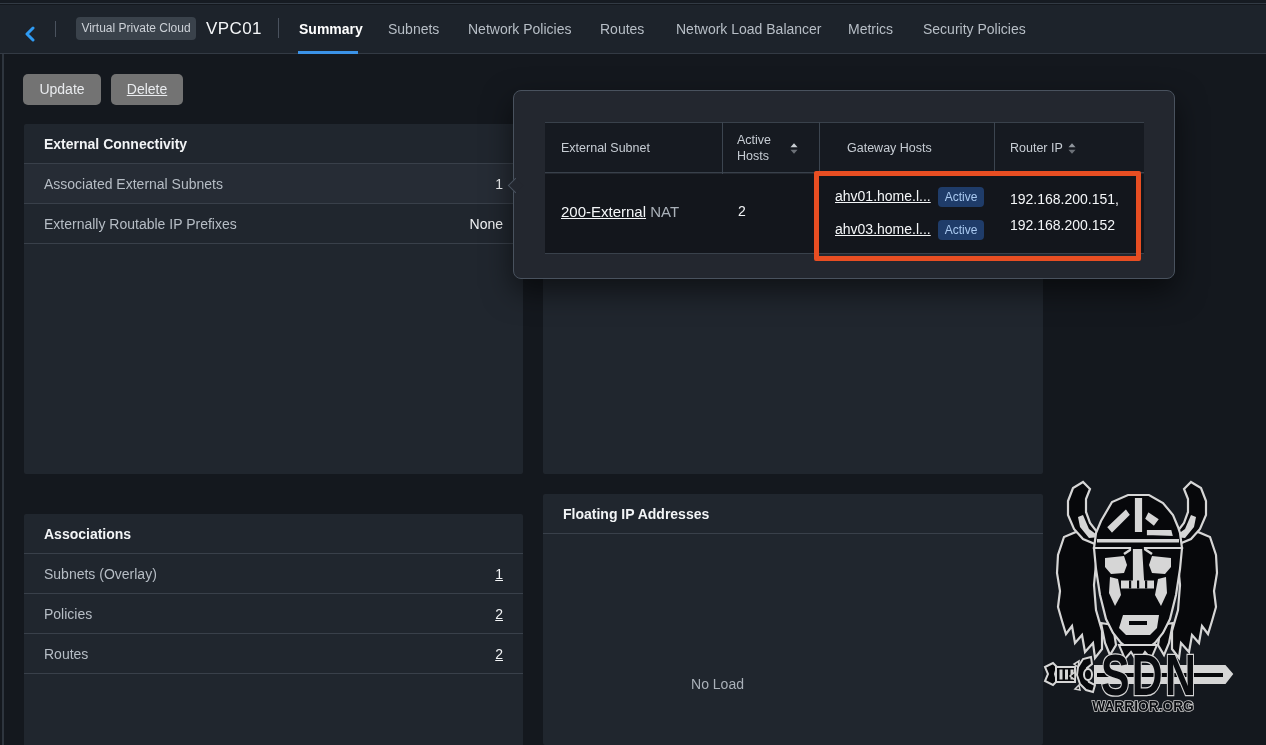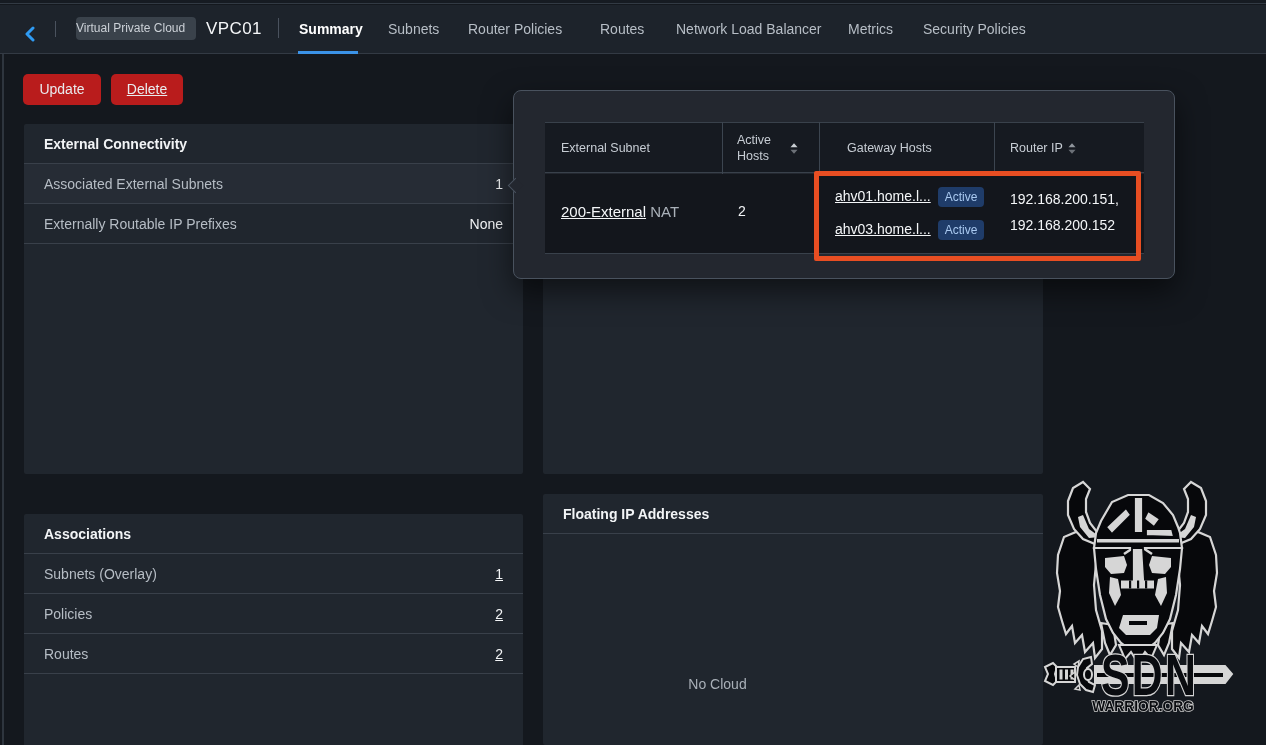--- a/index.html
+++ b/index.html
@@ -4,27 +4,27 @@
 <style>
 * { margin:0; padding:0; box-sizing:border-box; }
 html,body { width:1266px; height:745px; overflow:hidden; background:#14181e; font-family:"Liberation Sans", sans-serif; }
 #stage { position:relative; width:1266px; height:745px; background:#14181e; }
 
 #topstrip { position:absolute; left:0; top:0; width:1266px; height:4px; background:#161b22; border-bottom:1px solid #323a44; }
 #nav { position:absolute; left:0; top:5px; width:1266px; height:49px; background:#1d232b; border-bottom:1px solid #333a44; }
 #leftline { position:absolute; left:2px; top:54px; width:2px; height:691px; background:#2e353e; }
 .navdiv { position:absolute; width:1px; background:#4a525e; }
 #backarrow { position:absolute; left:23px; top:16px; width:14px; height:18px; }
-#crumbbadge { position:absolute; left:76px; top:12px; width:120px; height:23px; background:#3a424b; border-radius:4px; color:#ccd1d7; font-size:12px; line-height:23px; text-align:left; }
+#crumbbadge { position:absolute; left:76px; top:12px; width:120px; height:23px; background:#3a424b; border-radius:4px; color:#ccd1d7; font-size:12px; line-height:23px; text-align:center; }
 #vpctitle { position:absolute; left:206px; top:14px; color:#f4f6f8; font-size:17px; letter-spacing:.4px; }
 .tab { position:absolute; top:16px; font-size:14px; color:#b7bec6; white-space:nowrap; }
 .tab.active { color:#ffffff; font-weight:bold; }
 #tabline { position:absolute; left:298px; top:46px; width:60px; height:3px; background:#3b93e8; }
 
-.btn { position:absolute; top:74px; height:31px; background:#b91c1c; border-radius:5px; color:#e9ebee; font-size:14px; text-align:center; line-height:31px; }
+.btn { position:absolute; top:74px; height:31px; background:#737373; border-radius:5px; color:#e9ebee; font-size:14px; text-align:center; line-height:31px; }
 
 .card { position:absolute; background:#20262e; border-radius:2px; }
 .cardhead { height:40px; line-height:40px; padding-left:20px; color:#f2f4f6; font-size:14px; font-weight:bold; border-bottom:1px solid #39404a; }
 .row { height:40px; line-height:40px; padding:0 20px; color:#b6bdc5; font-size:14px; border-bottom:1px solid #39404a; position:relative; }
 .row .val { position:absolute; right:20px; top:0; color:#f2f4f6; }
 .row .val u { text-decoration:underline; }
 #noData { position:absolute; left:660px; top:676px; width:115px; text-align:center; color:#a9b0b8; font-size:14px; }
 
 #pop { position:absolute; left:513px; top:90px; width:662px; height:189px; background:#23272f; border:1px solid #49525e; border-radius:8px; box-shadow:0 12px 30px rgba(0,0,0,.55); }
 #poparrow { position:absolute; left:510px; top:180px; width:11px; height:11px; background:#23272f; border-left:1px solid #49525e; border-bottom:1px solid #49525e; transform:rotate(45deg); }
@@ -46,21 +46,21 @@
   <div id="nav">
     <svg id="backarrow" style="width:12px;height:16px;left:24px;top:21px;" viewBox="0 0 12 16">
         <path d="M9 2 L3 8 L9 14" fill="none" stroke="#2f9bf3" stroke-width="3" stroke-linecap="round" stroke-linejoin="round"></path>
       </svg>
     <div class="navdiv" style="left:55px;top:16px;height:16px;"></div>
     <div id="crumbbadge">Virtual Private Cloud</div>
     <div id="vpctitle">VPC01</div>
     <div class="navdiv" style="left:278px;top:13px;height:20px;"></div>
     <div class="tab active" style="left:299px;">Summary</div>
     <div class="tab" style="left:388px;">Subnets</div>
-    <div class="tab" style="left:468px;">Router Policies</div>
+    <div class="tab" style="left:468px;">Network Policies</div>
     <div class="tab" style="left:600px;">Routes</div>
     <div class="tab" style="left:676px;">Network Load Balancer</div>
     <div class="tab" style="left:848px;">Metrics</div>
     <div class="tab" style="left:923px;">Security Policies</div>
     <div id="tabline"></div>
   </div>
   <div id="leftline"></div>
 
   <div class="btn" style="left:23px;width:78px;">Update</div>
   <div class="btn" style="left:111px;width:72px;text-decoration:underline;">Delete</div>
@@ -76,21 +76,21 @@
   <div class="card" style="left:24px;top:514px;width:499px;height:251px;">
     <div class="cardhead">Associations</div>
     <div class="row">Subnets (Overlay)<span class="val"><u>1</u></span></div>
     <div class="row">Policies<span class="val"><u>2</u></span></div>
     <div class="row">Routes<span class="val"><u>2</u></span></div>
   </div>
 
   <div class="card" style="left:543px;top:494px;width:500px;height:251px;">
     <div class="cardhead">Floating IP Addresses</div>
   </div>
-  <div id="noData">No Cloud</div>
+  <div id="noData">No Load</div>
 
   <div id="pop">
     <div id="ptable">
 
       <div class="th" style="left:0;width:177px;">
           <span style="position:absolute;left:16px;top:18px;">External Subnet</span>
         </div>
       <div class="th" style="left:177px;width:97px;">
           <span style="position:absolute;left:15px;top:9px;line-height:16px;">Active<br>Hosts</span>
         <svg class="sorticon" style="left:68px;top:20px;" viewBox="0 0 9 12">

